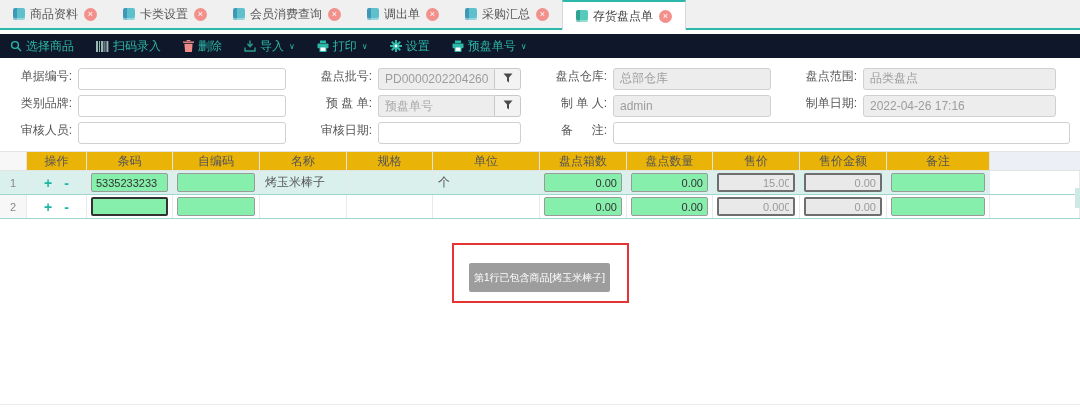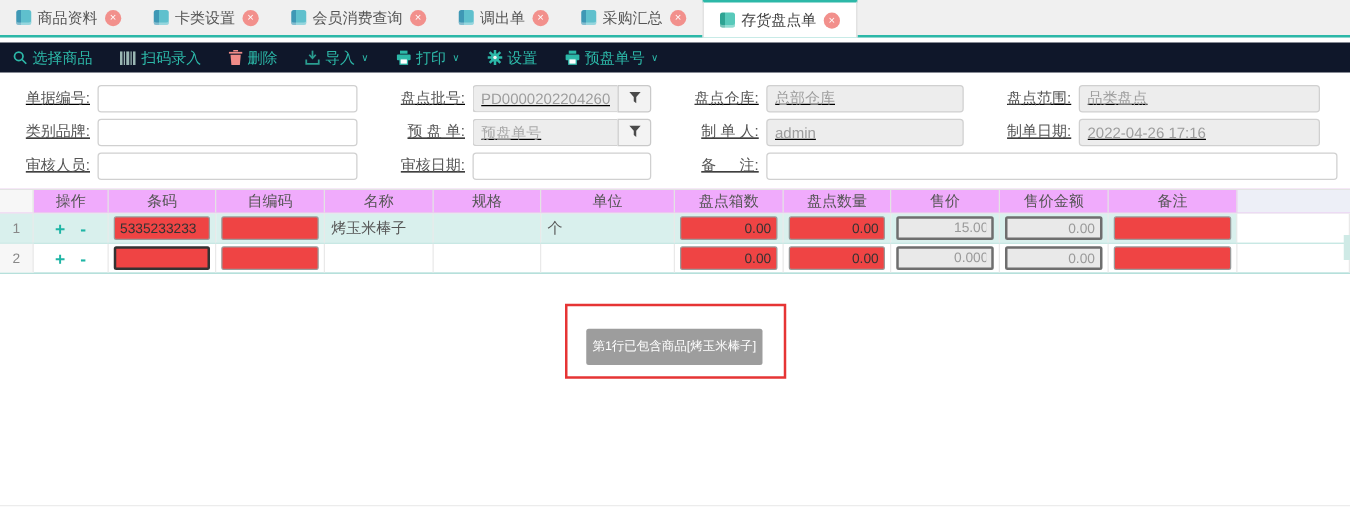--- a/index.html
+++ b/index.html
@@ -30,21 +30,21 @@
     font-family:inherit; }
   .tbtn svg { display:block; }
   .tbtn .caret { font-size:8px; color:#2cb8a8; margin-left:1px; }
   .tbtn .caret::before { content:"∨"; }
   .tbtn.danger-icon svg { color:#ef8b88; }
 
   
   .form { padding:7px 0 3px 8px; }
   .frow { display:grid; grid-template-columns:300px 235px 250px 295px; height:27px;
     align-items:center; }
-  .fitem { display:flex; align-items:center; padding-right:22px;text-decoration:underline; }
+  .fitem { display:flex; align-items:flex-start; padding-right:22px; }
   .fitem.last { padding-right:32px; }
   .fitem.wide { grid-column:3/5; padding-right:18px; }
   .flabel { width:64px; text-align:right; font-size:12px; color:#555; margin-right:6px;
     white-space:pre; flex:none; }
   .finput { flex:1; min-width:0; height:22px; border:1px solid #d0d0d0; border-radius:3px;
     padding:0 6px; font-size:12px; color:#444; background:#fff; font-family:inherit; }
   .finput::placeholder { color:#a9a9a9; }
   .finput.dis { background:#ededed; color:#9d9d9d; }
   .igroup { flex:1; display:flex; min-width:0; }
   .igroup .finput { border-radius:3px 0 0 3px; border-right:none; }
@@ -55,35 +55,35 @@
   
   .grid { margin-top:2px; font-size:12px; }
   .trow { display:flex; }
   .cell { border-right:1px solid #e3e3e3; display:flex; align-items:center;
     overflow:hidden; }
   .c0{width:27px;justify-content:center;} .c1{width:60px;justify-content:center;}
   .c2{width:86px;} .c3{width:87px;} .c4{width:87px;padding-left:5px;}
   .c5{width:86px;} .c6{width:107px;padding-left:5px;} .c7{width:87px;}
   .c8{width:86px;} .c9{width:87px;} .c10{width:87px;} .c11{width:103px;}
   .c12{flex:1;border-right:none;}
-  .thead { height:20px; background:#f0abfc; border-top:1px solid #e3e3e3;
+  .thead { height:20px; background:#eab308; border-top:1px solid #e3e3e3;
     border-bottom:1px solid #e3e3e3; color:#555; }
   .thead .cell { justify-content:center; padding-left:0; font-size:12px; }
   .thead .c12 { background:#edeff7; }
   .tbody .trow { height:24px; border-bottom:1px solid #9ed6cf; background:#fff; }
   .tbody .trow.active .cell { background:#d9f0ed; }
   .tbody .trow.active .c12 { background:#fff; }
   .tbody .trow .cell { border-right:1px solid #e9e9e9; }
   .tbody .c12 { border-right:none; }
   .rownum { color:#888; font-size:11px; }
   .trow:not(.active) .c0 { background:#f7f7f7; }
   .op { color:#1fb5a5; font-weight:bold; font-size:14px; cursor:pointer; padding:0 6px;
     line-height:1; }
   .tin { width:calc(100% - 8px); margin:0 4px; height:19px; border:1px solid #9a9a9a;
-    border-radius:2px; font-size:11px; padding:0 4px; color:#333; background:#ef4444;
+    border-radius:2px; font-size:11px; padding:0 4px; color:#333; background:#86efac;
     font-family:inherit; }
   .tin.num { text-align:right;padding-left:44px; }
   .tin.dis { background:#e9e9e9; border:2px solid #6e6e6e; color:#9a9a9a; }
   .tin.focused { border:2px solid #333; }
   .celltext { color:#555; }
 
   
   .highlight-box { position:absolute; left:452px; top:243px; width:177px; height:60px;
     border:2px solid #e63434; }
   .toast { position:absolute; left:15px; top:18px; width:141px; height:29px;

